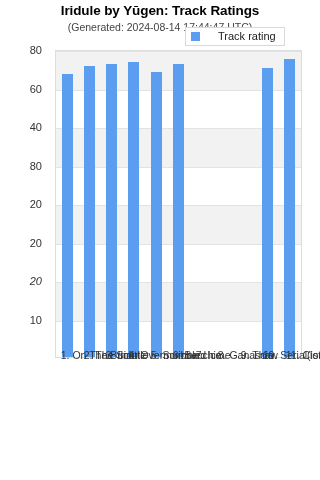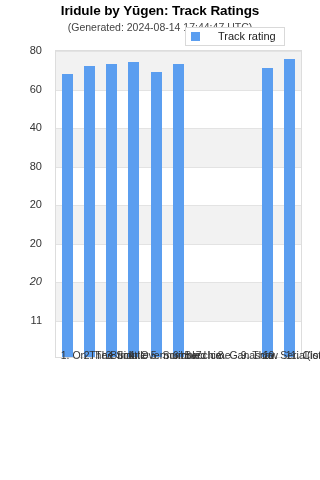--- a/index.html
+++ b/index.html
@@ -176,21 +176,21 @@
 
   <div id="chart-title">Iridule by Yūgen: Track Ratings</div>
   <div id="chart-subtitle">(Generated: 2024-08-14 17:44:47 UTC)</div>
 
   <div id="legend">
     <span id="legend-swatch"></span>
     <span id="legend-label">Track rating</span>
   </div>
 
   <div id="y-axis">
-      <div class="y-tick" style="top: 269.5px;">11</div>
+      <div class="y-tick" style="top: 269.5px;">10</div>
       <div class="y-tick" style="top: 231px; font-style: italic;">20</div>
       <div class="y-tick" style="top: 192.5px;">20</div>
       <div class="y-tick" style="top: 154px;">20</div>
       <div class="y-tick" style="top: 115.5px;">80</div>
       <div class="y-tick" style="top: 77px;">40</div>
       <div class="y-tick" style="top: 38.5px;">60</div>
       <div class="y-tick" style="top: 0px;">80</div>
     </div>
 
   <div id="plot-area">

